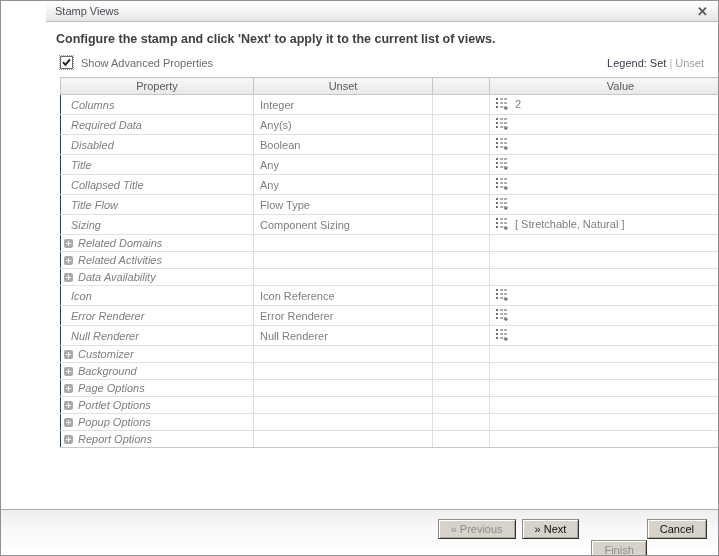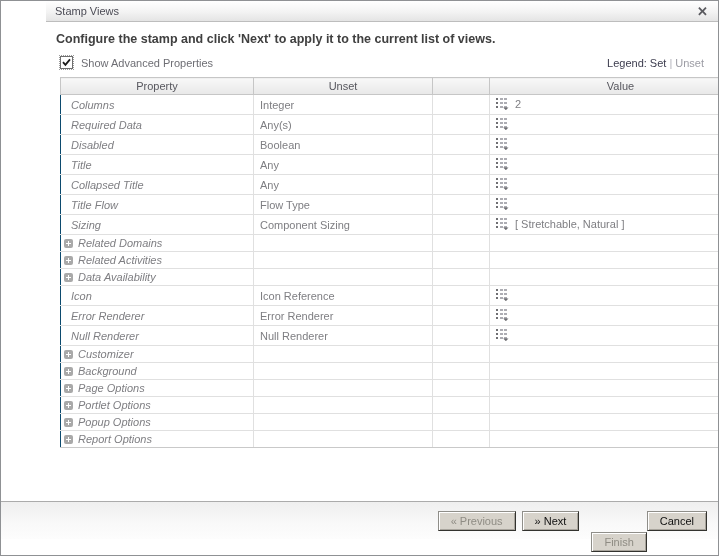--- a/index.html
+++ b/index.html
@@ -82,21 +82,21 @@
     content: ""; position: absolute; background: #ffffff;
   }
   .plus-icon::before { left: 2px; top: 4px; width: 5px; height: 1px; }
   .plus-icon::after  { left: 4px; top: 2px; width: 1px; height: 5px; }
 
   .value-editor-icon { display: inline-block; vertical-align: -2px; margin-right: 6px; }
   .value-text { color: #7e7e82; }
 
   
   .footer {
-    position: absolute; left: 0; right: 0; bottom: 16px; height: 38px;
+    position: absolute; left: 0; right: 0; bottom: 8px; height: 38px;
     border-top: 1px solid #ababab;
     background: linear-gradient(180deg, #efefef 0%, #f9f9f9 60%, #fdfdfd 100%);
     display: flex; align-items: center; justify-content: flex-end;
     padding-right: 11px;
   }
   .btn {
     height: 20px; padding: 0 12px; font-size: 11px;
     font-family: "Liberation Sans", sans-serif;
     background: #d7d3cb;
     border: 1px solid;

